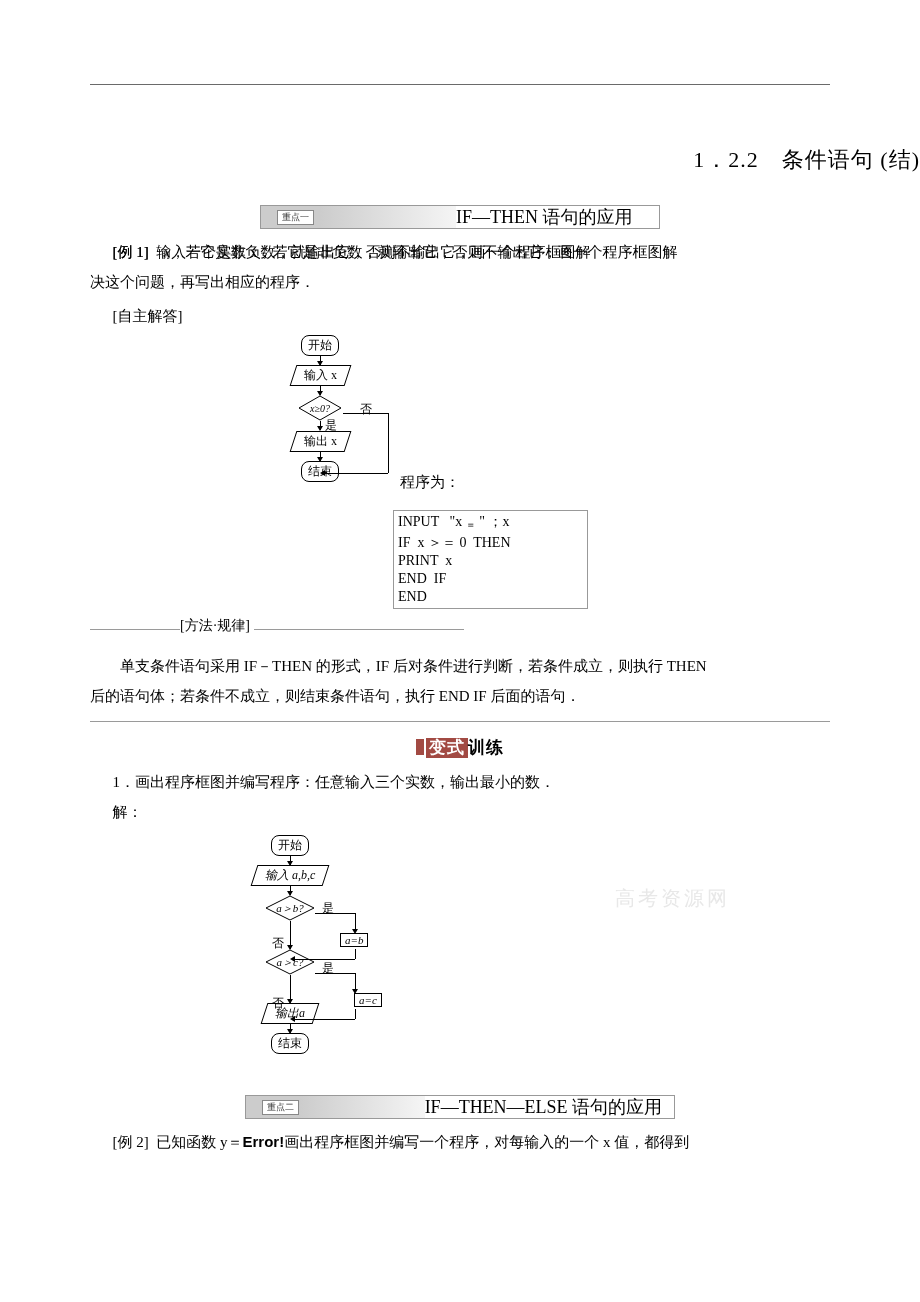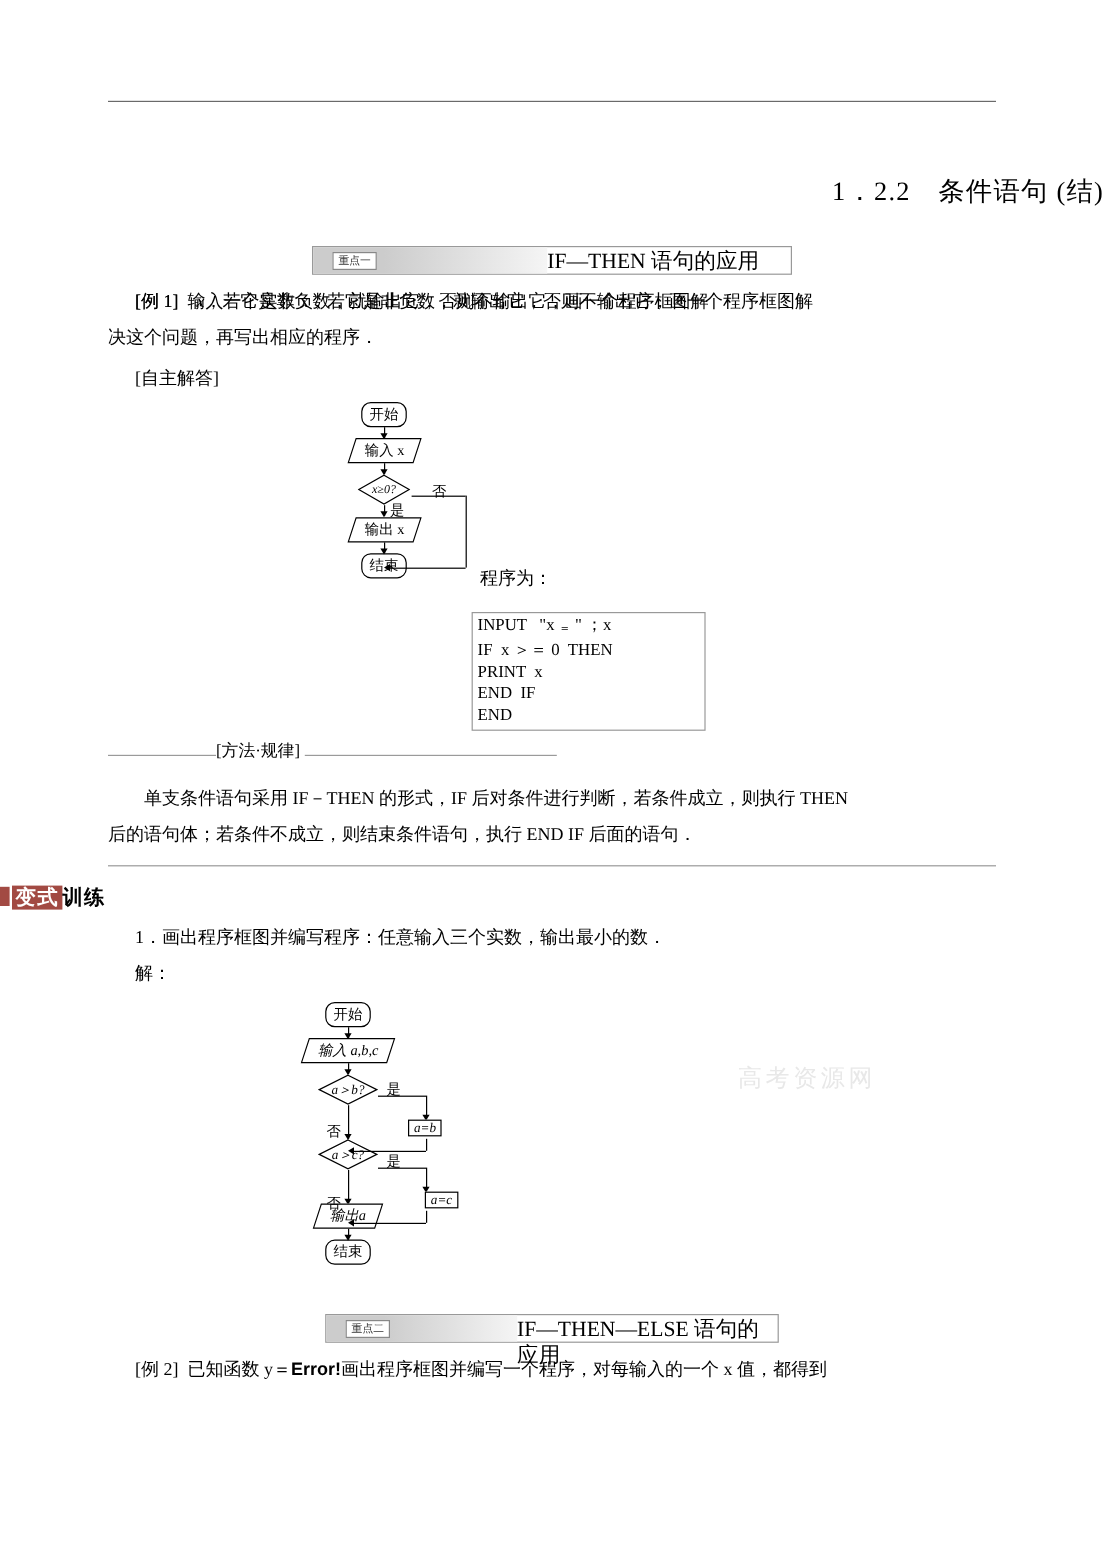--- a/index.html
+++ b/index.html
@@ -176,20 +176,21 @@
   .method-line .l1 { width: 90px; }
   .method-line .l2 { width: 210px; }
 
   .sep-rule {
     margin: 10px 90px 14px 90px;
     border: none;
     border-top: 1px solid #9a9a9a;
   }
 
   .sub-banner {
+    text-align: center;
     margin: 0 0 8px 0;
   }
   .sub-banner-box {
     display: inline-block;
     font-size: 17px;
     letter-spacing: 1px;
     font-weight: bold;
   }
   .sub-banner-box .red-bar {
     display: inline-block;
@@ -433,21 +434,21 @@
     <div class="line-seg" style="left:205px; top:138px; width:1px; height:18px;"></div>
     <div class="arrow-head-down" style="left:202px; top:154px;"></div>
     <div class="assign-box" style="left:204px; top:158px;">a=c</div>
     <div class="line-seg" style="left:205px; top:174px; width:1px; height:10px;"></div>
     <div class="line-seg" style="left:145px; top:184px; width:60px; height:1px;"></div>
     <div class="arrow-head-left" style="left:140px; top:181px;"></div>
     <span class="flow-label" style="left:122px; top:160px;">否</span>
 
   </div>
 
-  <div class="section-banner" style="width:378px;">
+  <div class="section-banner" style="width:430px;">
     <div class="fill-left" style="width:38%;">
       <span class="tag">重点二</span>
     </div>
     <div class="banner-text">IF—THEN—ELSE 语句的应用</div>
   </div>
 
   <div class="body-text">
     <p style="margin:0; text-indent:1.5em;">
       <span>[例 2]</span>&nbsp;&nbsp;<span>已知函数 y＝</span><span class="bold" style="font-family:Arial,sans-serif;text-align:right;">Error!</span><span>画出程序框图并编写一个程序，对每输入的一个 x 值，都得到</span>
     </p>

